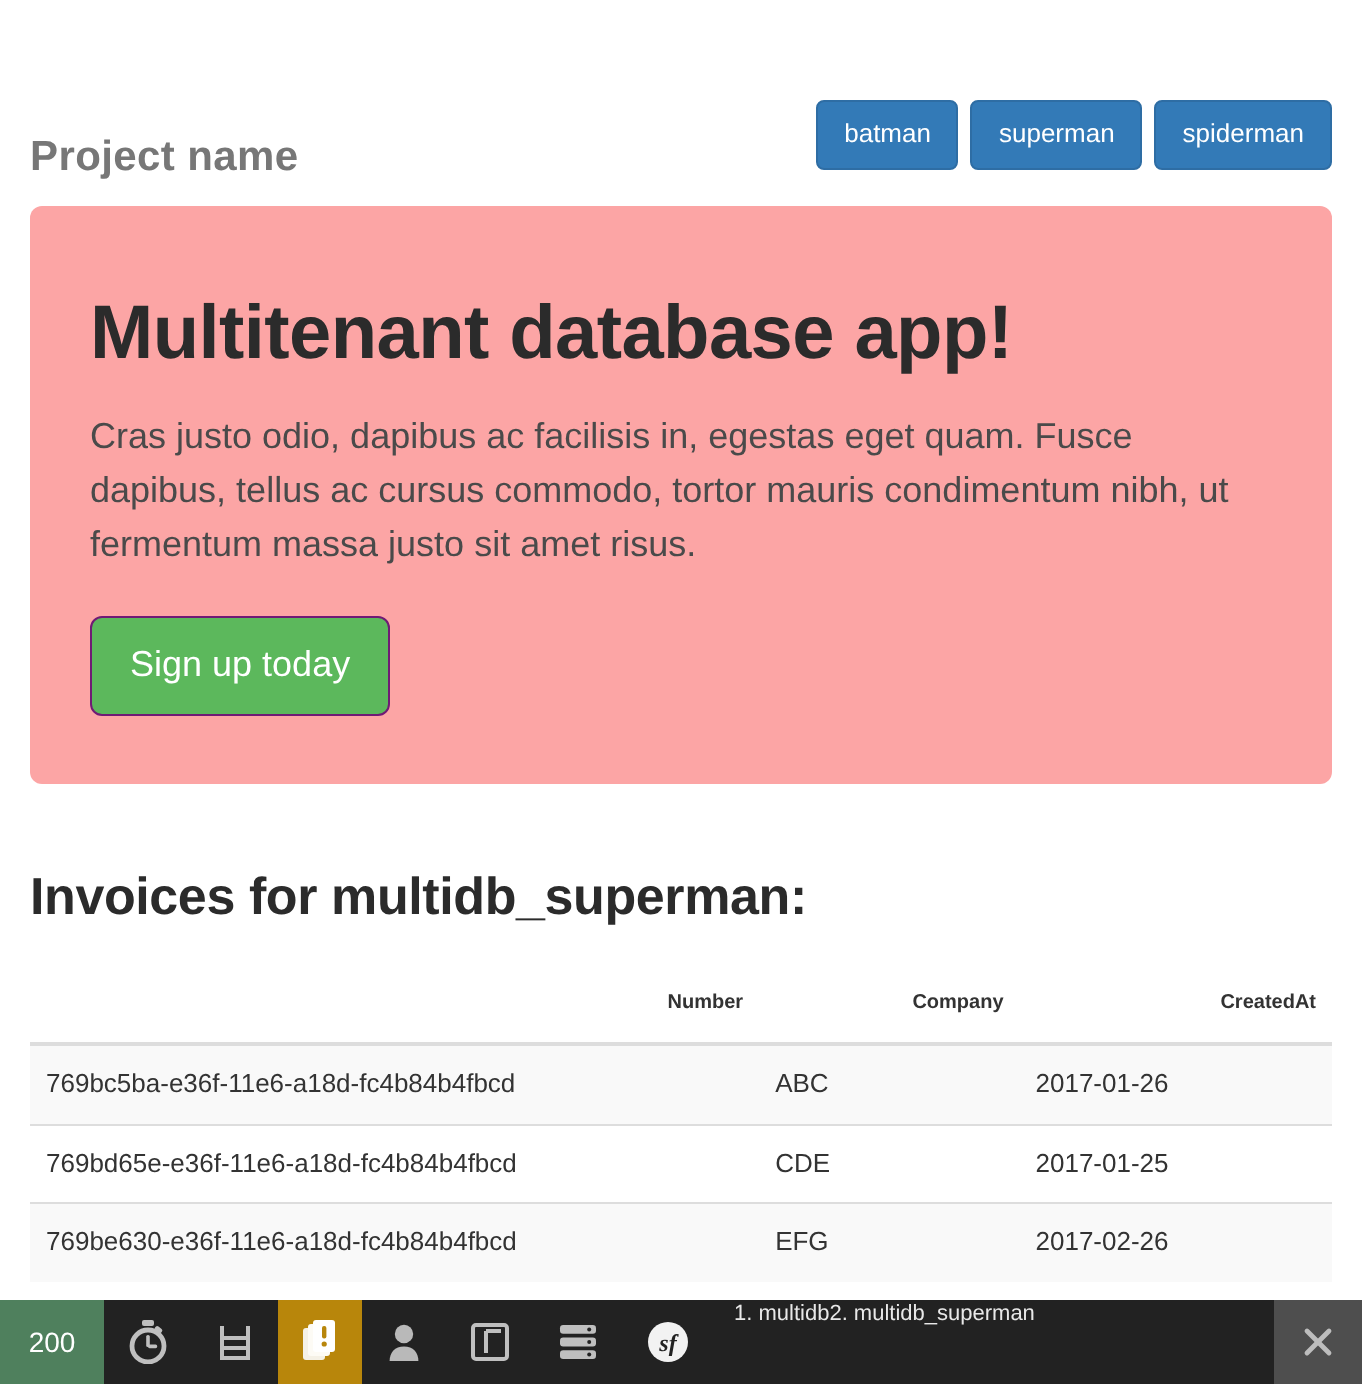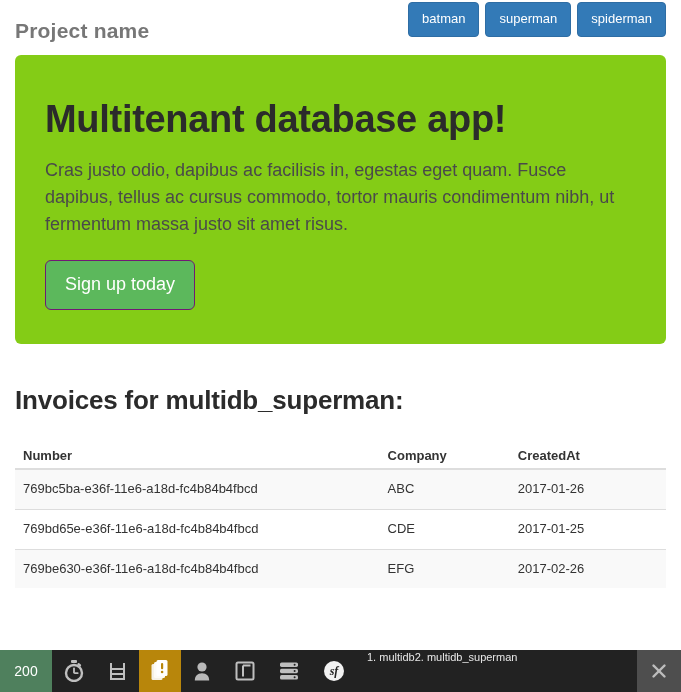--- a/index.html
+++ b/index.html
@@ -14,20 +14,21 @@
     overflow: hidden;
     font-family: "Liberation Sans", sans-serif;
     font-size: 14px;
     line-height: 1.428571429;
     color: #333333;
   }
   .page {
     padding: 0 15px;
     box-sizing: border-box;
     width: 681px;
+    margin-top: 48px;
   }
 
   
   .masthead {
     position: relative;
     height: 52px;
   }
   .brand {
     position: absolute;
     left: 0;
@@ -54,21 +55,21 @@
     font-size: 13px;
     padding: 9px 13px 10px 13px;
     line-height: 1.1;
     cursor: pointer;
     white-space: nowrap;
     font-family: "Liberation Sans", sans-serif;
   }
 
   
   .jumbotron {
-    background: #84cc16;
+    background: #fca5a5;
     border-radius: 6px;
     padding: 44px 30px 34px 30px;
     margin-top: 3px;
     box-sizing: border-box;
   }
   .jumbo-title {
     margin: 0 0 16px 0;
     font-size: 38px;
     font-weight: bold;
     color: #2b2b2b;
@@ -103,26 +104,26 @@
     font-weight: bold;
     color: #2b2b2b;
     letter-spacing: -0.2px;
   }
   table.invoices {
     width: 100%;
     border-collapse: collapse;
     font-size: 13px;
   }
   table.invoices th {
-    text-align: left;
+    text-align: right;
     font-weight: bold;
     color: #333;
-    padding: 8px 8px 3px 8px;
+    padding: 8px 8px 12px 8px;
     border-bottom: 2px solid #dddddd;
-    font-size: 13px;
+    font-size: 10px;
   }
   table.invoices td {
     padding: 10px 8px;
     border-top: 1px solid #dddddd;
     color: #333;
     vertical-align: top;
   }
   table.invoices tbody tr:nth-child(odd) td {
     background: #f9f9f9;
   }

